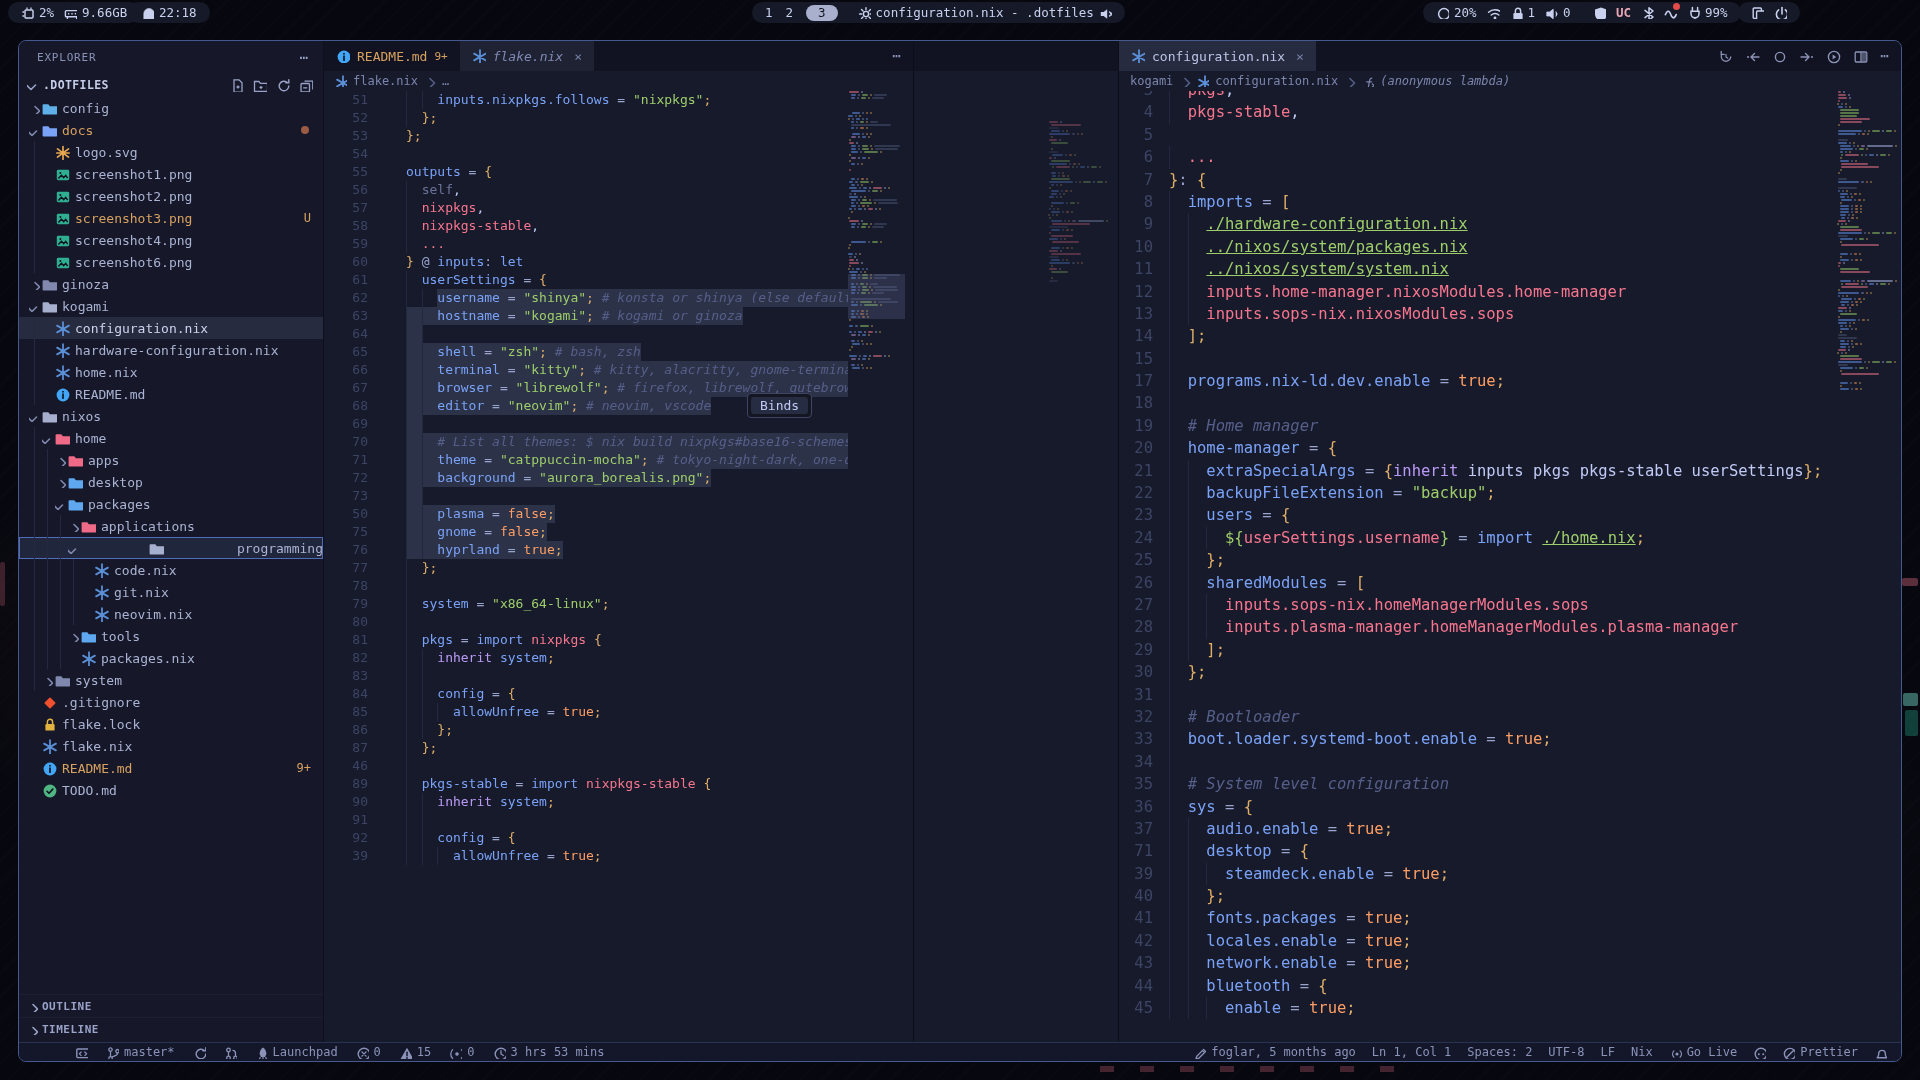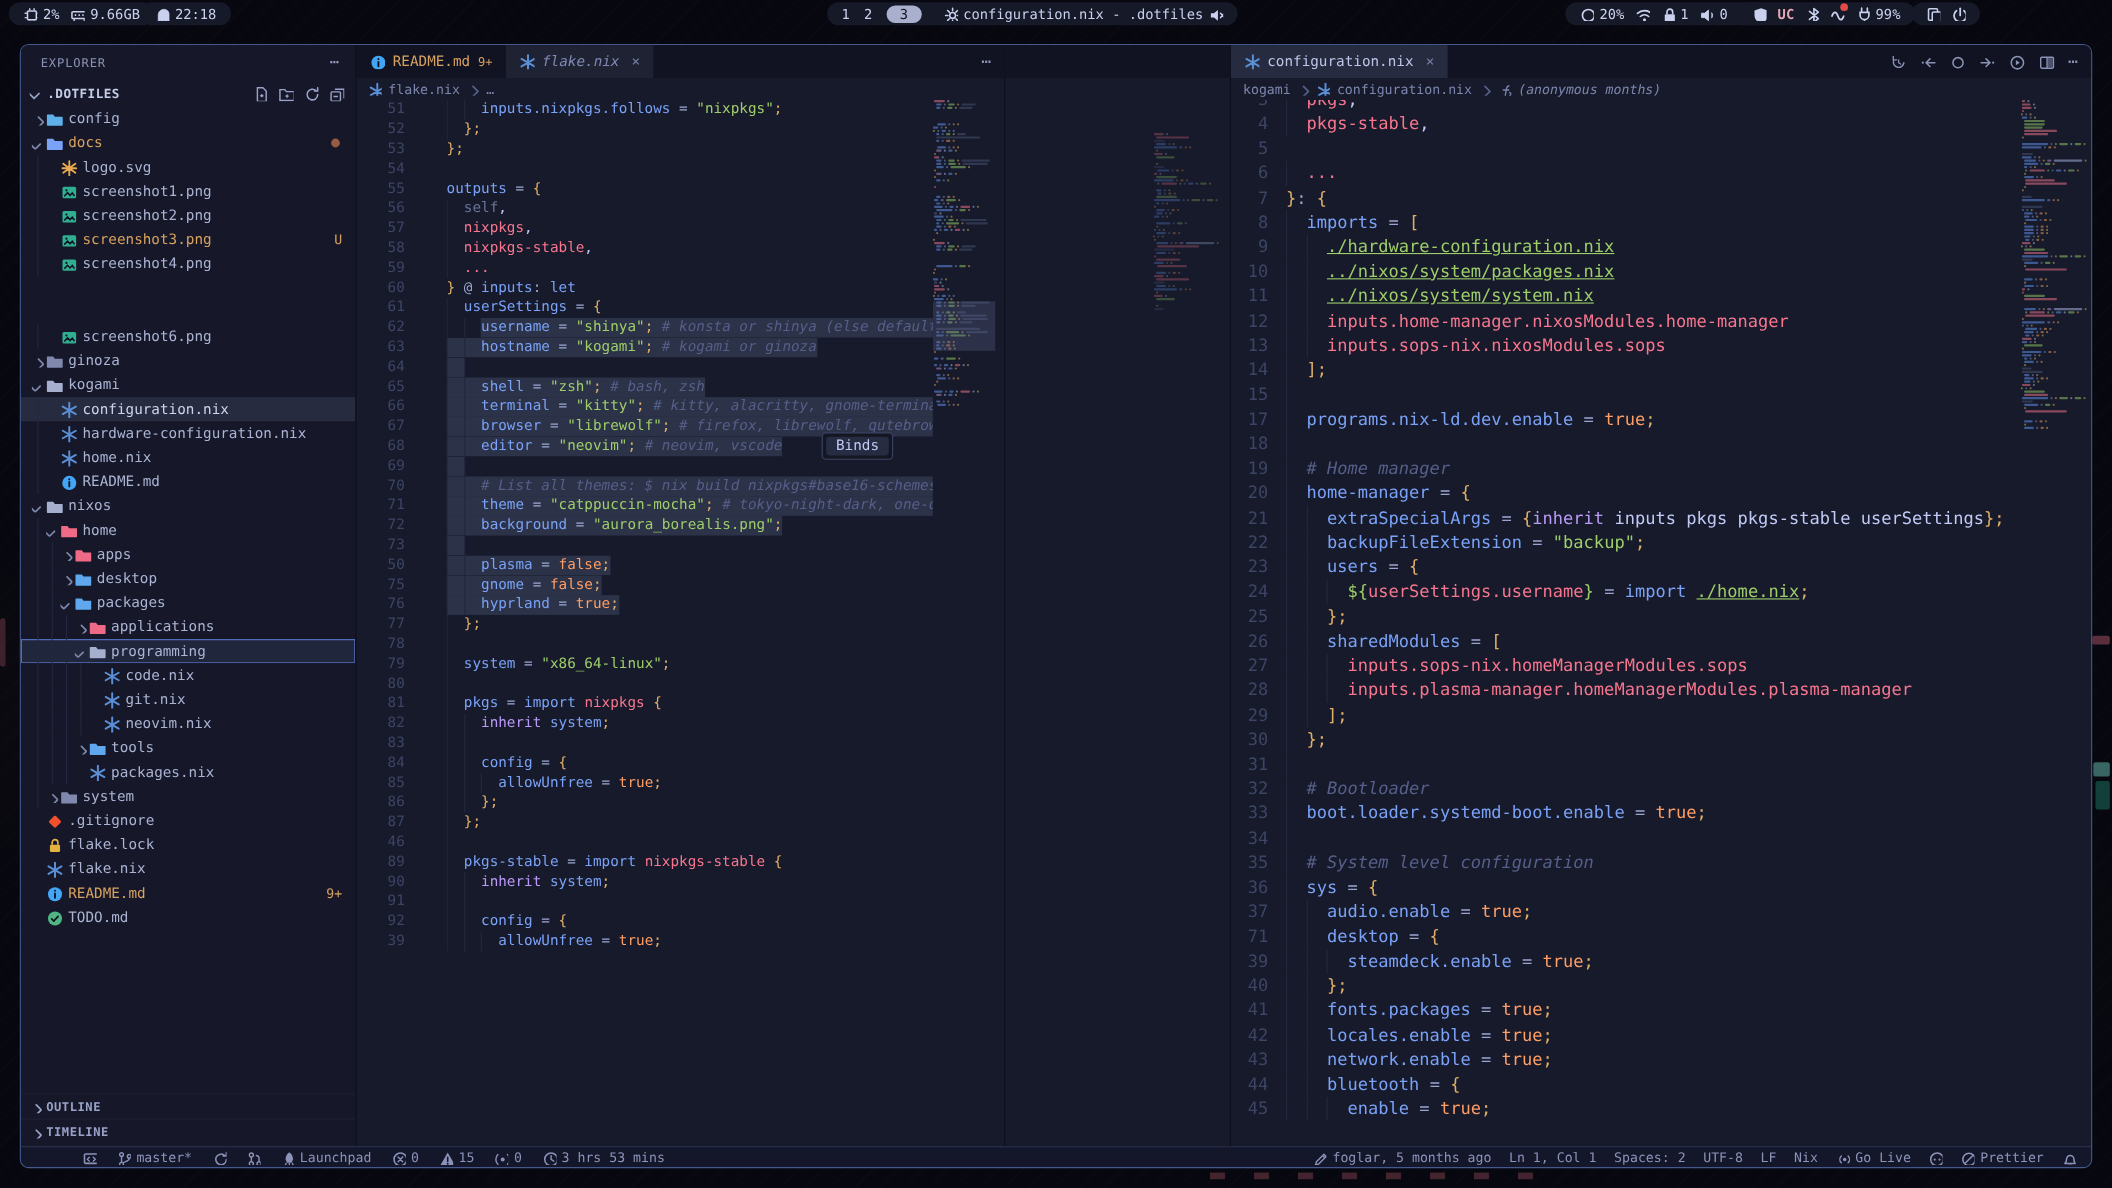--- a/index.html
+++ b/index.html
@@ -528,21 +528,21 @@
           <div class="trow" style="padding-left: 21px;">
             <div class="tguide" style="left: 15px;"></div>
             <span class="chev"></span>
             <span class="ficon">
               <svg style="color: rgb(47, 174, 146);">
                 <use href="#sym-image"></use>
               </svg>
             </span>
             <span class="lbl">screenshot4.png</span>
           </div>
-          <div class="trow" style="padding-left: 21px; margin-top: 44px;">
+          <div class="trow" style="padding-left: 21px;">
             <div class="tguide" style="left: 15px;"></div>
             <span class="chev"></span>
             <span class="ficon">
               <svg style="color: rgb(47, 174, 146);">
                 <use href="#sym-image"></use>
               </svg>
             </span>
             <span class="lbl">screenshot6.png</span>
           </div>
           <div class="trow" style="padding-left: 8px;">
@@ -692,21 +692,21 @@
                 <use href="#sym-chev"></use>
               </svg>
             </span>
             <span class="ficon">
               <svg style="color: rgb(239, 106, 135);">
                 <use href="#sym-folder"></use>
               </svg>
             </span>
             <span class="lbl">applications</span>
           </div>
-          <div class="trow focused" style="padding-left: 47px;">
+          <div class="trow focused" style="padding-left: 47px; justify-content: space-between;">
             <div class="tguide" style="left: 15px;"></div>
             <div class="tguide" style="left: 28px;"></div>
             <div class="tguide" style="left: 41px;"></div>
             <span class="chev">
               <svg style="transform: rotate(90deg);">
                 <use href="#sym-chev"></use>
               </svg>
             </span>
             <span class="ficon">
               <svg style="color: rgb(167, 175, 206);">
@@ -1730,21 +1730,21 @@
           <svg style="color:#5a8fd6">
               <use href="#sym-nix"></use>
             </svg>
           <span>configuration.nix</span>
           <svg class="sep" style="color:#565f89">
               <use href="#sym-chev"></use>
             </svg>
           <svg style="color:#7c86ad">
               <use href="#sym-fx"></use>
             </svg>
-          <span class="fx">(anonymous months)</span>
+          <span class="fx">(anonymous lambda)</span>
         </div>
         <div class="codewrap">
           <div class="codescroll rcode" id="code-right" style="margin-top:-12px">
               <div class="cline">
                 <div class="gut">3</div>
                 <pre><div class="iguide" style="left: 0ch;"></div><span class="ctext">  <span class="v">pkgs</span><span class="w">,</span></span></pre>
               </div>
               <div class="cline">
                 <div class="gut">4</div>
                 <pre><div class="iguide" style="left: 0ch;"></div><span class="ctext">  <span class="v">pkgs-stable</span><span class="w">,</span></span></pre>

